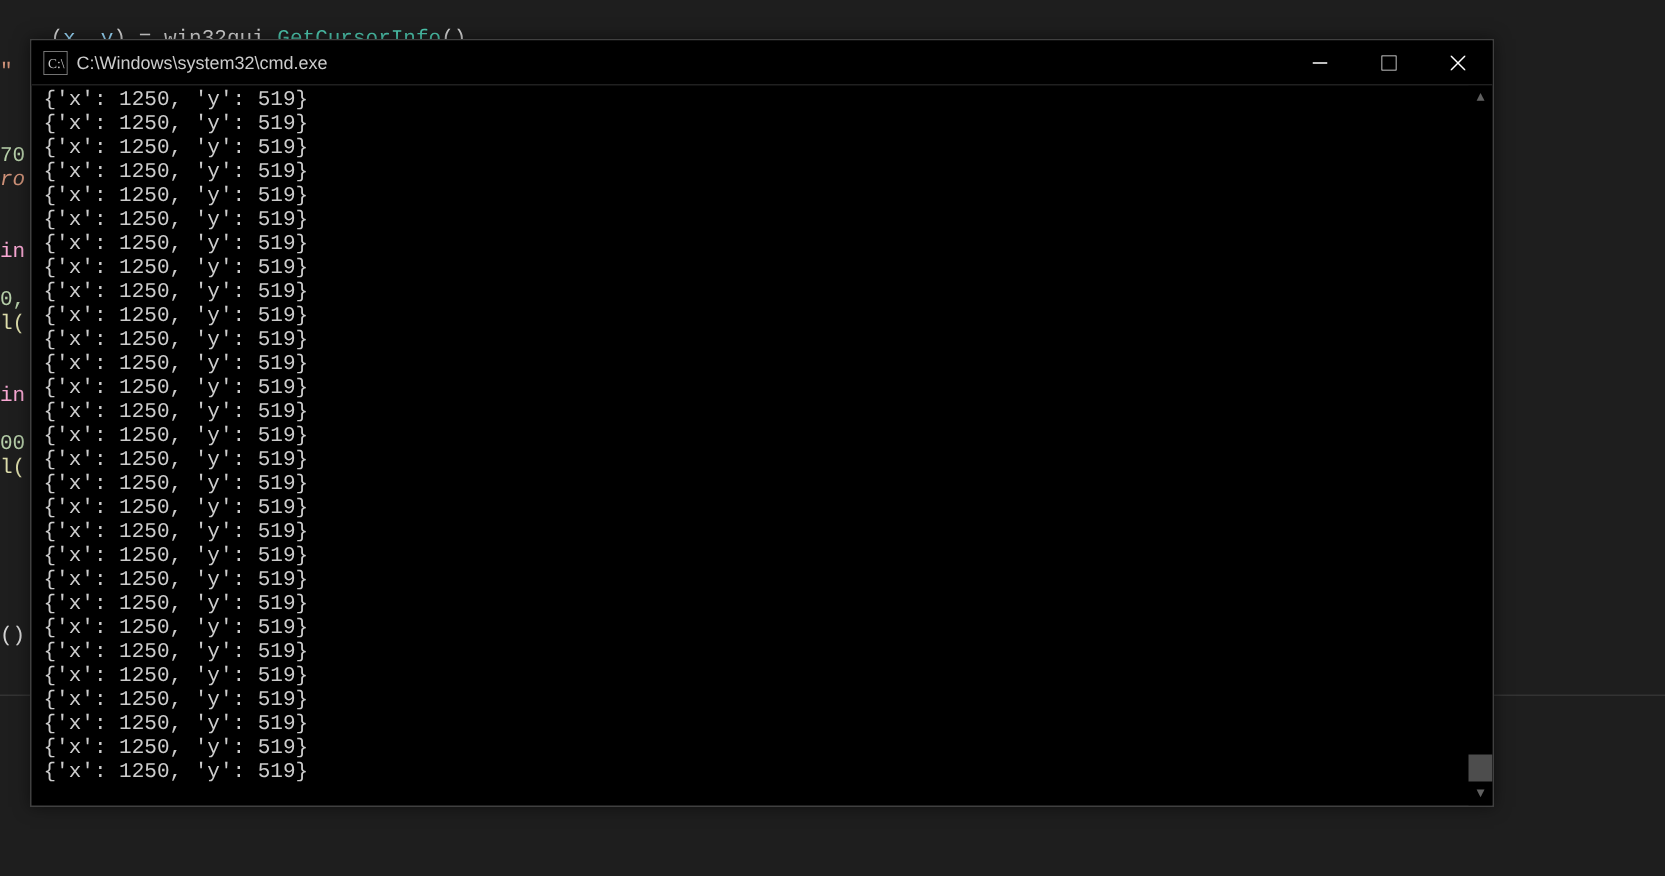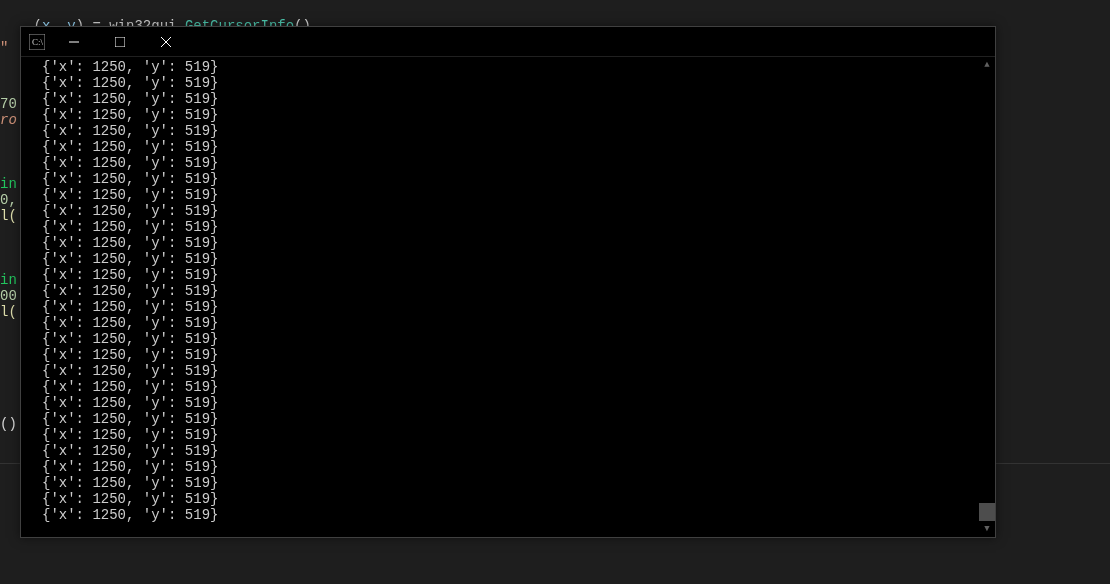--- a/index.html
+++ b/index.html
@@ -44,21 +44,21 @@
       font-size: 14px;
       line-height: 16px;
       color: #d4d4d4;
     }
     .code-frag {
       position: absolute;
       white-space: pre;
     }
     .frag-num { color: #b5cea8; }
     .frag-text { color: #ce9178; }
-    .frag-kw { color: #22c55e; margin-top: 16px; }
+    .frag-kw { color: #f9a8d4; }
     .frag-fn { color: #dcdcaa; }
     .frag-paren { color: #d4d4d4; }
     
     .cmd-window {
       position: absolute;
       top: 26px;
       left: 20px;
       width: 976px;
       height: 512px;
       background: #000000;
@@ -100,21 +100,21 @@
       color: #ffffff;
       cursor: pointer;
     }
     .win-btn svg {
       width: 10px;
       height: 10px;
     }
     .console-body {
       position: relative;
       height: calc(100% - 30px);
-      padding: 2px 21px;
+      padding: 2px 8px;
       overflow: hidden;
     }
     .console-output {
       font-family: Consolas, 'Courier New', monospace;
       font-size: 14px;
       line-height: 16px;
       color: #cccccc;
       white-space: pre;
     }
     .console-line {
@@ -191,20 +191,21 @@
 </div>
 
 <div class="cmd-window">
   <div class="title-bar">
     <span class="title-icon">
       <svg viewBox="0 0 16 16" fill="none">
         <rect x="0" y="0" width="16" height="16" fill="#000" stroke="#999" stroke-width="1"></rect>
         <text x="3" y="11" font-size="9" fill="#ccc" font-family="Consolas">C:\</text>
       </svg>
     </span>
+    <span class="title-text">C:\Windows\system32\cmd.exe</span>
     <div class="window-controls">
       <div class="win-btn">
         <svg viewBox="0 0 10 10">
             <line x1="0" y1="5" x2="10" y2="5" stroke="#fff" stroke-width="1"></line>
           </svg>
       </div>
       <div class="win-btn">
         <svg viewBox="0 0 10 10">
             <rect x="0" y="0" width="10" height="10" stroke="#fff" stroke-width="1" fill="none"></rect>
           </svg>

